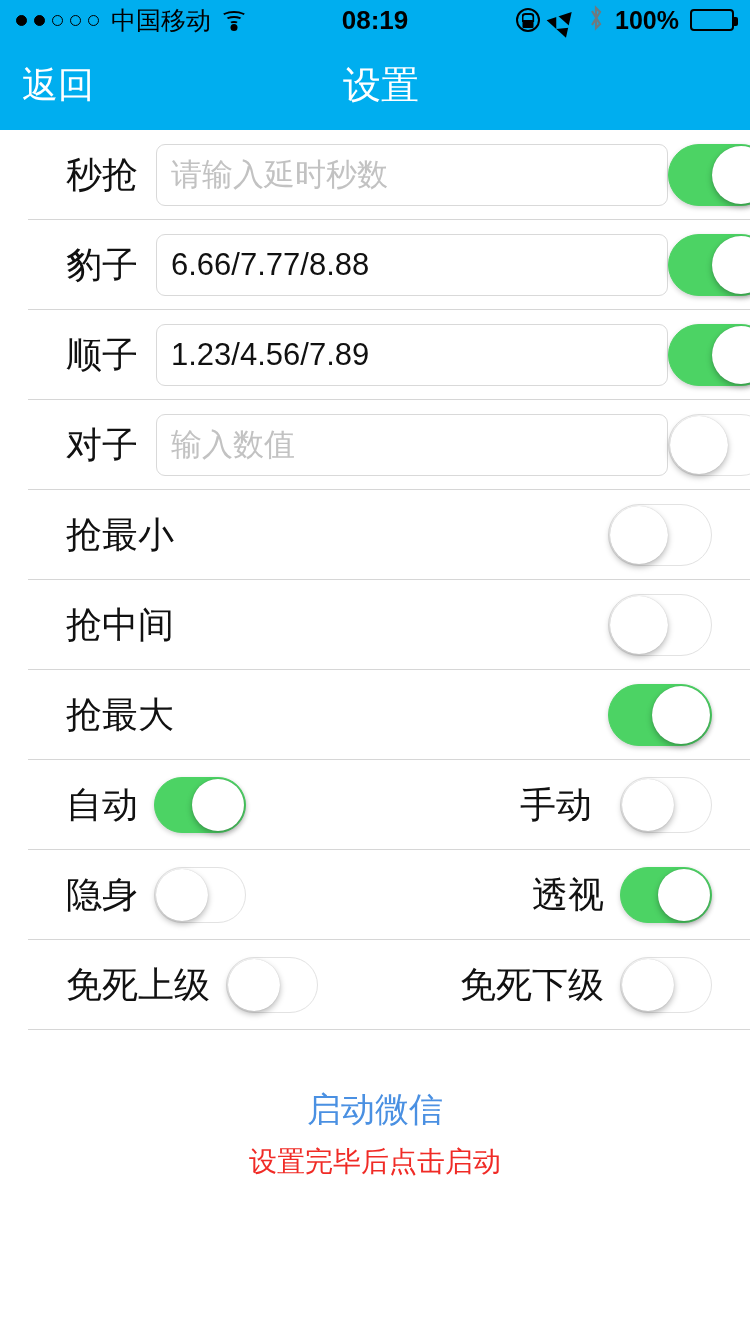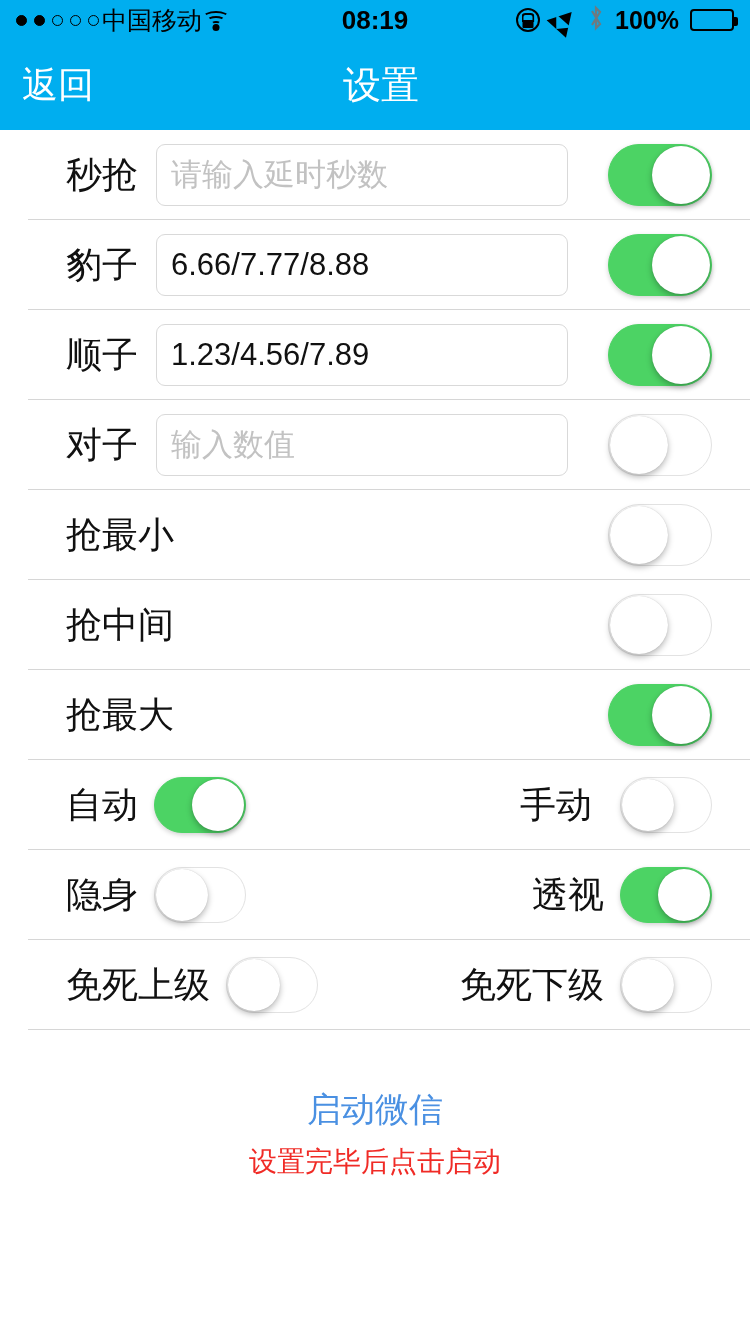--- a/index.html
+++ b/index.html
@@ -11,21 +11,21 @@
     overflow:hidden;
   }
   #app { position:relative; width:750px; height:1334px; background:#fff; }
 
   
   .statusbar {
     height:40px; background:#00AEEF; color:#000;
     display:flex; align-items:center; position:relative;
     padding:0 16px;
   }
-  .sb-left { display:flex; align-items:center; }
+  .sb-left { display:flex; align-items:center; gap:9px; }
   .dots { display:flex; align-items:center; gap:7px; margin-right:3px; }
   .dot { width:11px; height:11px; border-radius:50%; border:1.6px solid #000; }
   .dot.filled { background:#000; }
   .carrier { font-size:25px; letter-spacing:0px; color:#000; }
   .wifi { width:28px; height:21px; position:relative; display:inline-block; }
   .wifi i { position:absolute; display:block; border:2.6px solid #000; border-bottom-color:transparent;
             border-left-color:transparent; border-right-color:transparent; border-radius:50% 50% 0 0; left:50%; transform:translateX(-50%); }
   .wifi i.a { width:27px; height:13px; top:1px; }
   .wifi i.b { width:18px; height:9px; top:6px; }
   .wifi i.c { width:9px;  height:5px; top:11px; }
@@ -68,21 +68,21 @@
   
   .list { background:#fff; }
   .row {
     height:90px; display:flex; align-items:center; position:relative;
     border-bottom:1px solid #d6d6d6; padding:0 0 0 38px;margin-left:28px;
   }
   .row .label {
     font-size:36px; color:#111; white-space:nowrap; line-height:1;
   }
   .row .field {
-    flex:0 0 auto; width:412px; height:62px; margin-left:18px;
+    flex:0 0 auto; width:512px; height:62px; margin-left:18px;
     border:1px solid #d9d9d9; border-radius:9px; background:#fff;
     display:flex; align-items:center; padding:0 14px;
     font-size:31px; color:#111;
   }
   .row .field.placeholder { color:#c2c2c2; }
 
   
   .toggle {
     width:104px; height:62px; border-radius:31px; position:relative;
     flex:0 0 auto; cursor:pointer;

